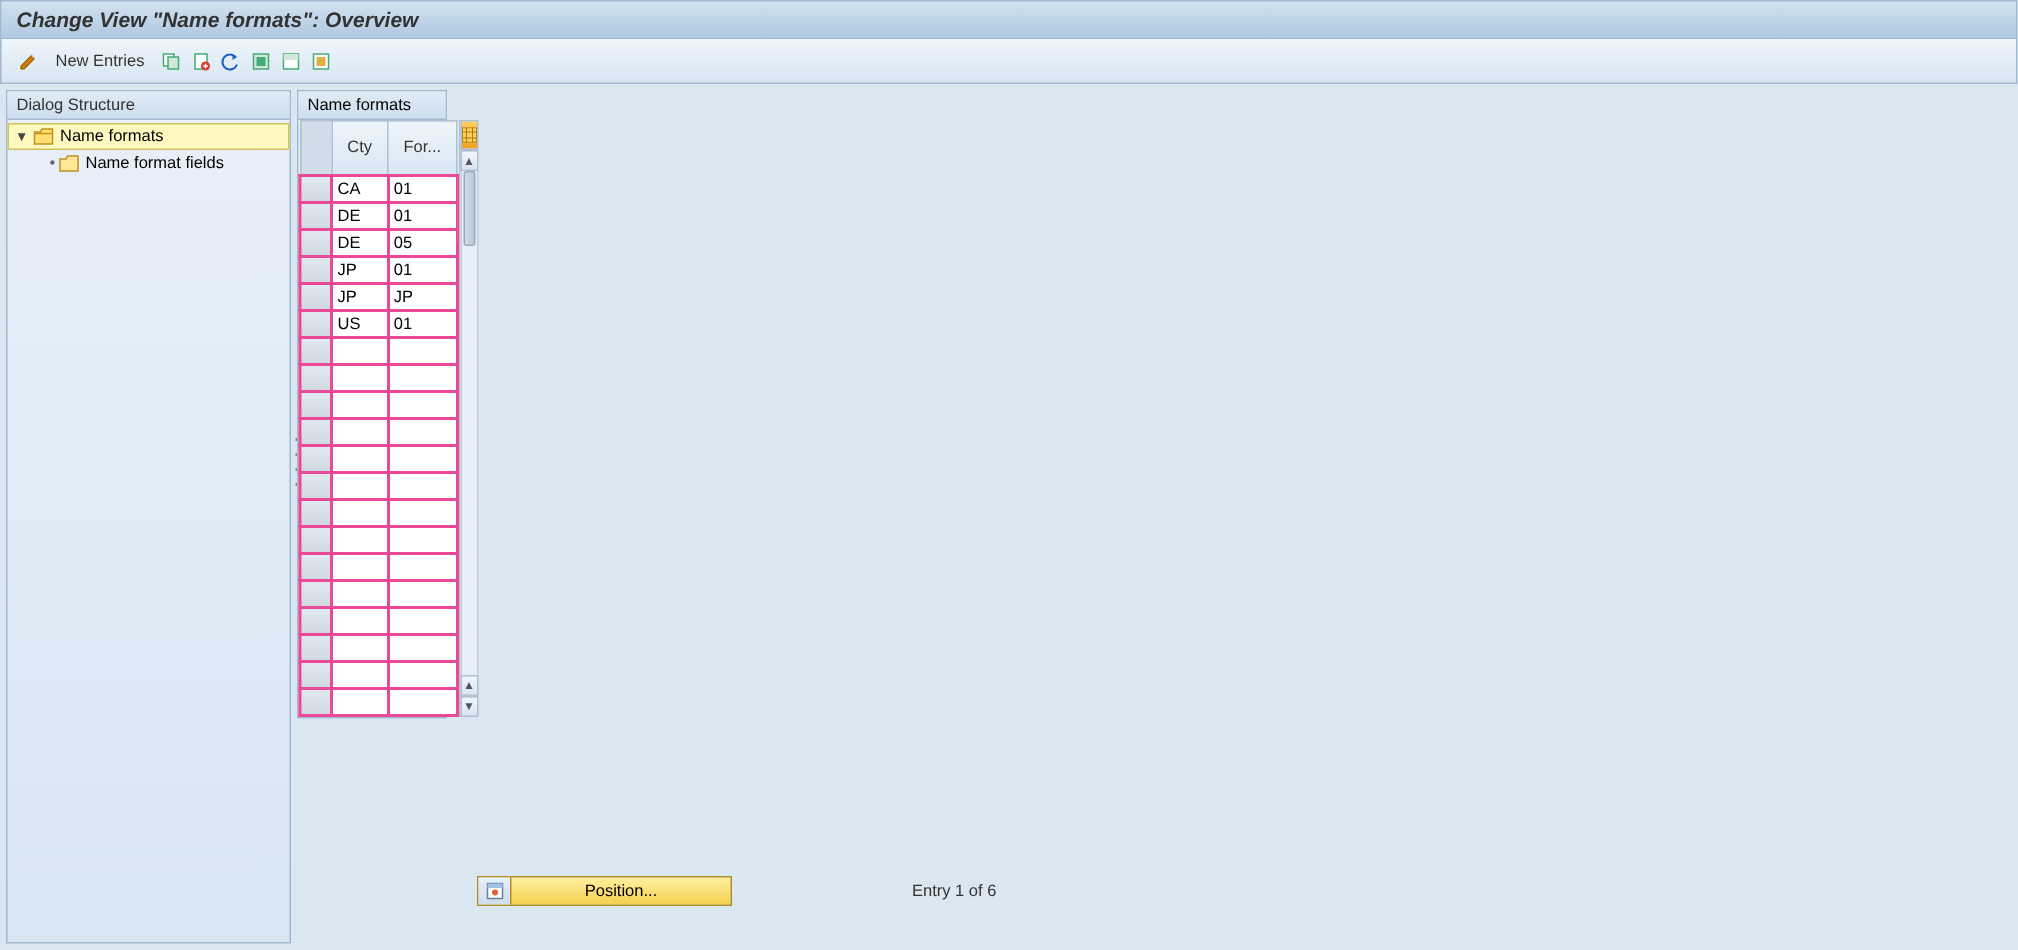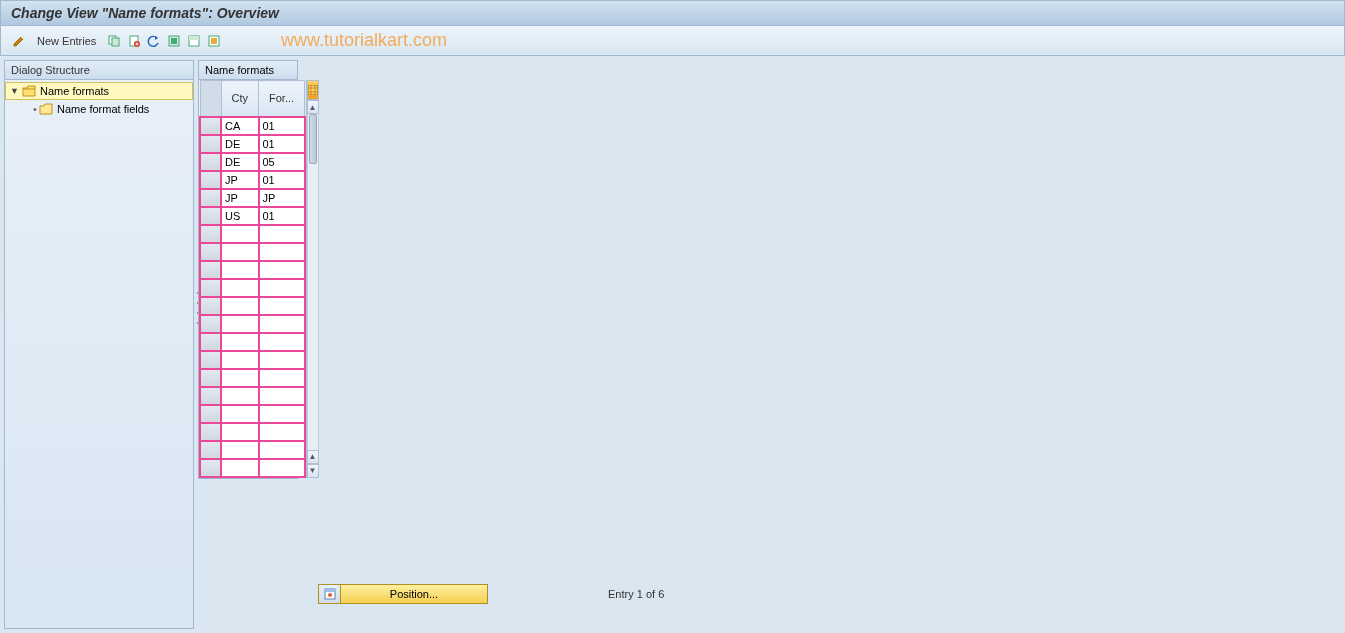--- a/index.html
+++ b/index.html
@@ -270,21 +270,20 @@
         <rect x="2" y="2" width="10" height="10" fill="#fff" stroke="#4a7"></rect>
         <rect x="2" y="2" width="10" height="4" fill="#cfe8d8"></rect>
       </svg>
   </span>
   <span class="toolbar-btn">
     <svg width="14" height="14">
         <rect x="2" y="2" width="10" height="10" fill="#fff" stroke="#4a7"></rect>
         <rect x="4" y="4" width="6" height="6" fill="#e0b040"></rect>
       </svg>
   </span>
-  <span class="watermark">www.tutorialkart.com</span>
 </div>
 
 <div class="content">
 
   <div class="left-panel">
     <div class="panel-header">Dialog Structure</div>
     <div class="tree">
       <div class="tree-row selected">
         <span class="tree-toggle">▼</span>
         <span class="folder-icon">

